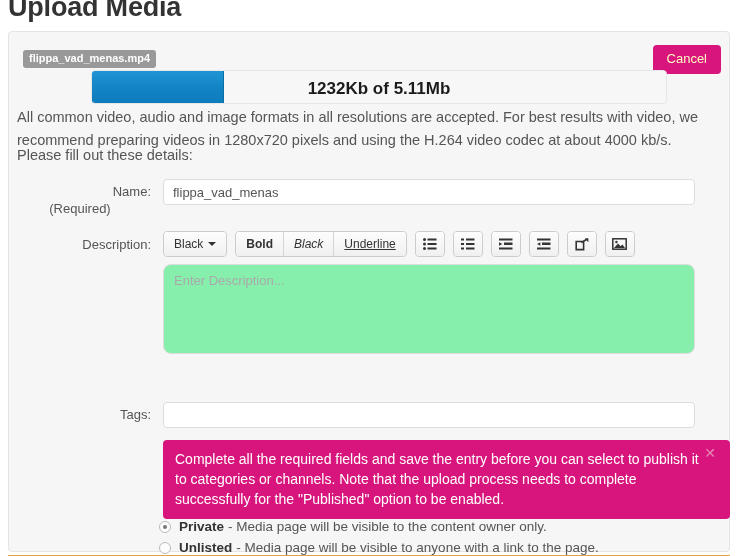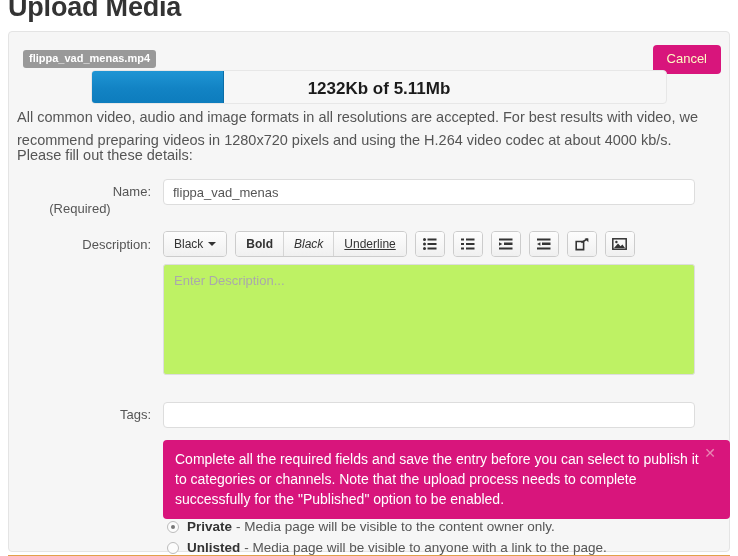--- a/index.html
+++ b/index.html
@@ -232,24 +232,24 @@
     border-right: 4px solid transparent;
     border-top: 4px solid #333333;
   }
 
   
   #desc-textarea {
     position: absolute;
     left: 154px;
     top: 33px;
     width: 532px;
-    height: 111px;
-    background: #bef264;
+    height: 90px;
+    background: #86efac;
     border: 1px solid #dddddd;
-    border-radius: 3px;
+    border-radius: 8px;
     box-sizing: border-box;
     font-family: "Liberation Sans", sans-serif;
     font-size: 13px;
     color: #555555;
     padding: 8px 10px;
     resize: none;
     outline: none;
   }
   #desc-textarea::placeholder { color: #aaaaaa; }
 
@@ -277,21 +277,21 @@
     line-height: 14px;
     cursor: pointer;
     background: none;
     border: none;
     font-family: "Liberation Sans", sans-serif;
   }
 
   
   .radio-row {
     position: absolute;
-    left: 167px;
+    left: 159px;
     display: flex;
     align-items: center;
     font-size: 13.5px;
     color: #555555;
     line-height: 18px;
   }
   .radio-dot {
     width: 12px;
     height: 12px;
     border-radius: 50%;

